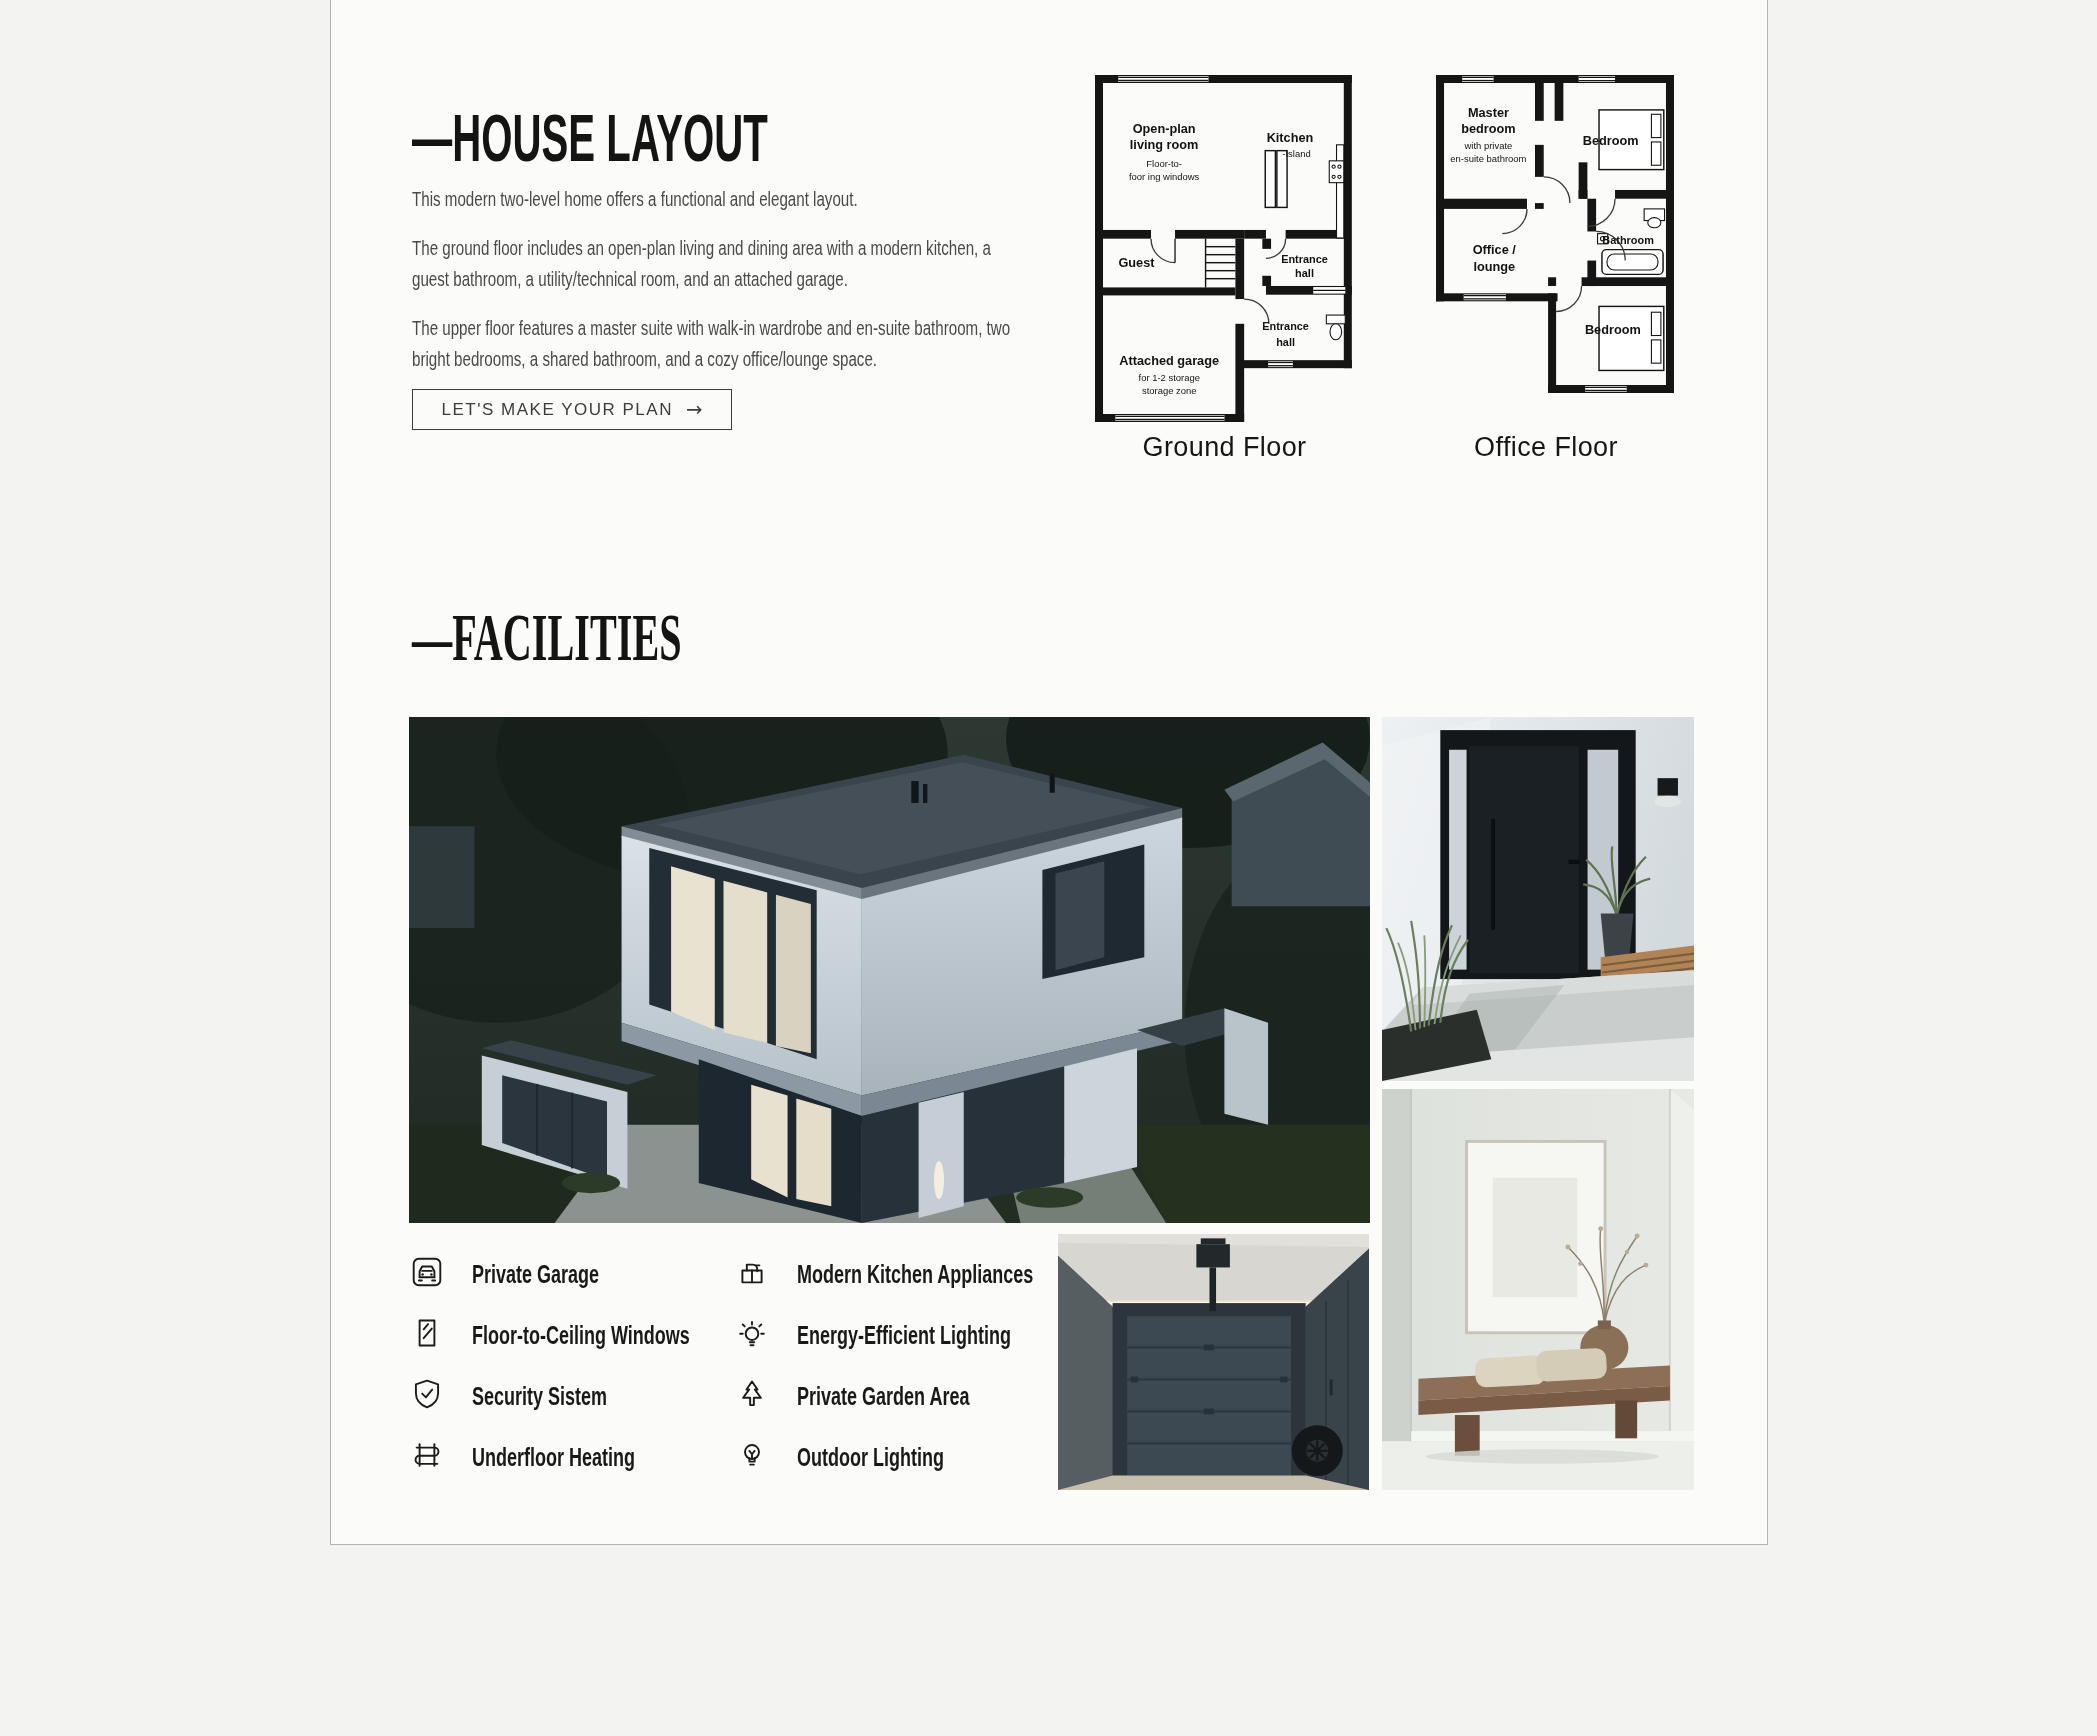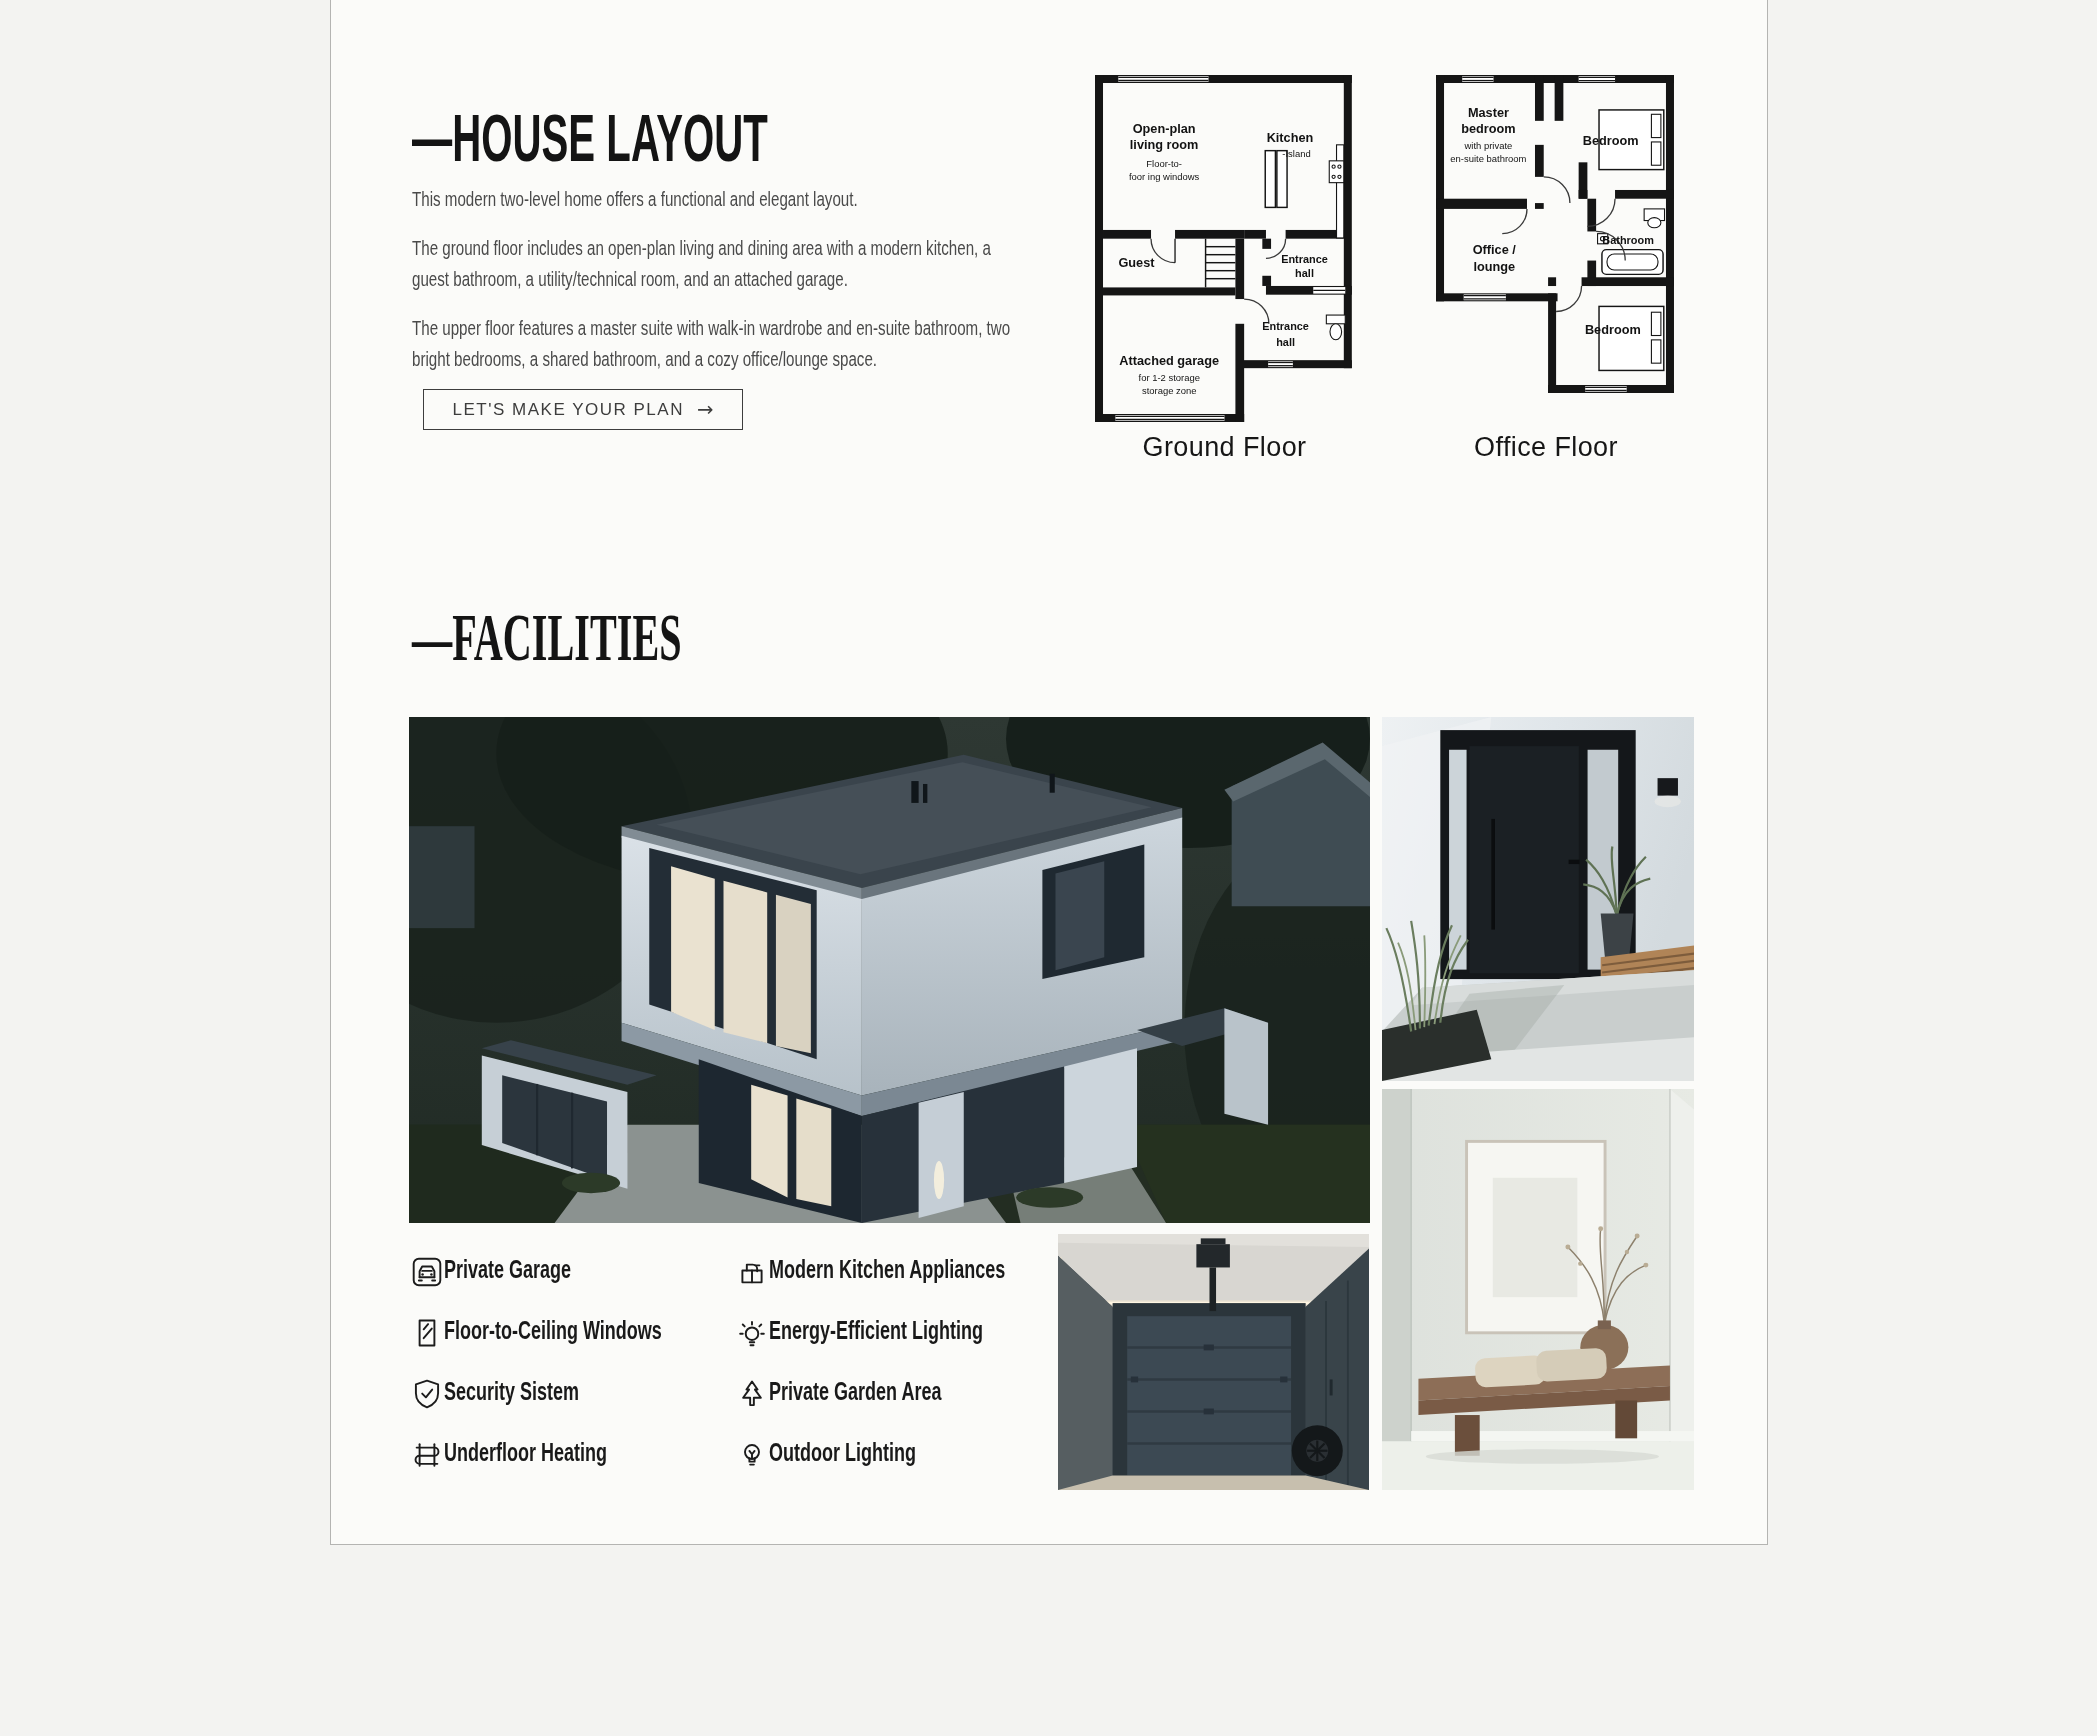--- a/index.html
+++ b/index.html
@@ -32,21 +32,21 @@
     font-size:19.3px; line-height:1.62; color:#4a4a4a;
   }
   .intro p { margin:0 0 17.5px 0; }
 
   
   .cta {
     position:absolute; left:81px; top:389px; width:320px; height:41px;
     background:transparent; border:1.5px solid #3d3d3d; cursor:pointer;
     display:flex; align-items:center; justify-content:center; gap:13px;
     font-family:"Liberation Sans", sans-serif;
-    font-size:17px; letter-spacing:1.5px; color:#3d3d3d;margin-left:11px;
+    font-size:17px; letter-spacing:1.5px; color:#3d3d3d;
   }
   .cta .arrow { font-family:"DejaVu Sans", sans-serif; font-size:19.7px; letter-spacing:0; }
 
   
   .plan { position:absolute; }
   #plan-ground { left:740px; top:75px; width:259px; height:347px;margin-left:24px; }
   #plan-upper  { left:1096px; top:75px; width:256px; height:318px; }
   .plan svg { display:block; width:100%; height:100%; }
   .plan-cap {
     position:absolute; top:432px; font-size:27px; color:#161616;
@@ -70,21 +70,21 @@
   #ph-main   { left:78px;  top:717px;  width:961px; height:506px; }
   #ph-entry  { left:1051px; top:717px;  width:312px;  height:364px; }
   #ph-bench  { left:1051px; top:1089px; width:312px;  height:401px; }
   #ph-garage { left:727px;  top:1234px; width:311px;  height:256px; }
 
   
   .fac-list { position:absolute; left:79px; top:1248px; width:655px; display:flex; }
   .fac-col1 { width:325px; }
   .fac-col2 { flex:1; }
   .fac-col { padding-top:6.6px; }
-  .fac-item { display:flex; align-items:flex-start; gap:0; height:34px; margin-bottom:27px; }
+  .fac-item { display:flex; align-items:flex-end; gap:28px; height:34px; margin-bottom:27px; }
   .fac-icon { width:34px; height:34px; flex:0 0 34px; }
   .fac-icon svg { width:34px; height:34px; display:block; }
   .fic { fill:none; stroke:#1c1c1c; stroke-width:2.6; stroke-linecap:round; stroke-linejoin:round; }
   .fic-dot { fill:#1c1c1c; stroke:none; }
   .fac-label {
     display:inline-block; transform:scaleX(0.72); transform-origin:left center;
     font-size:25px; font-weight:700; color:#191919; white-space:nowrap; letter-spacing:0;
   }
 </style>
 </head>

